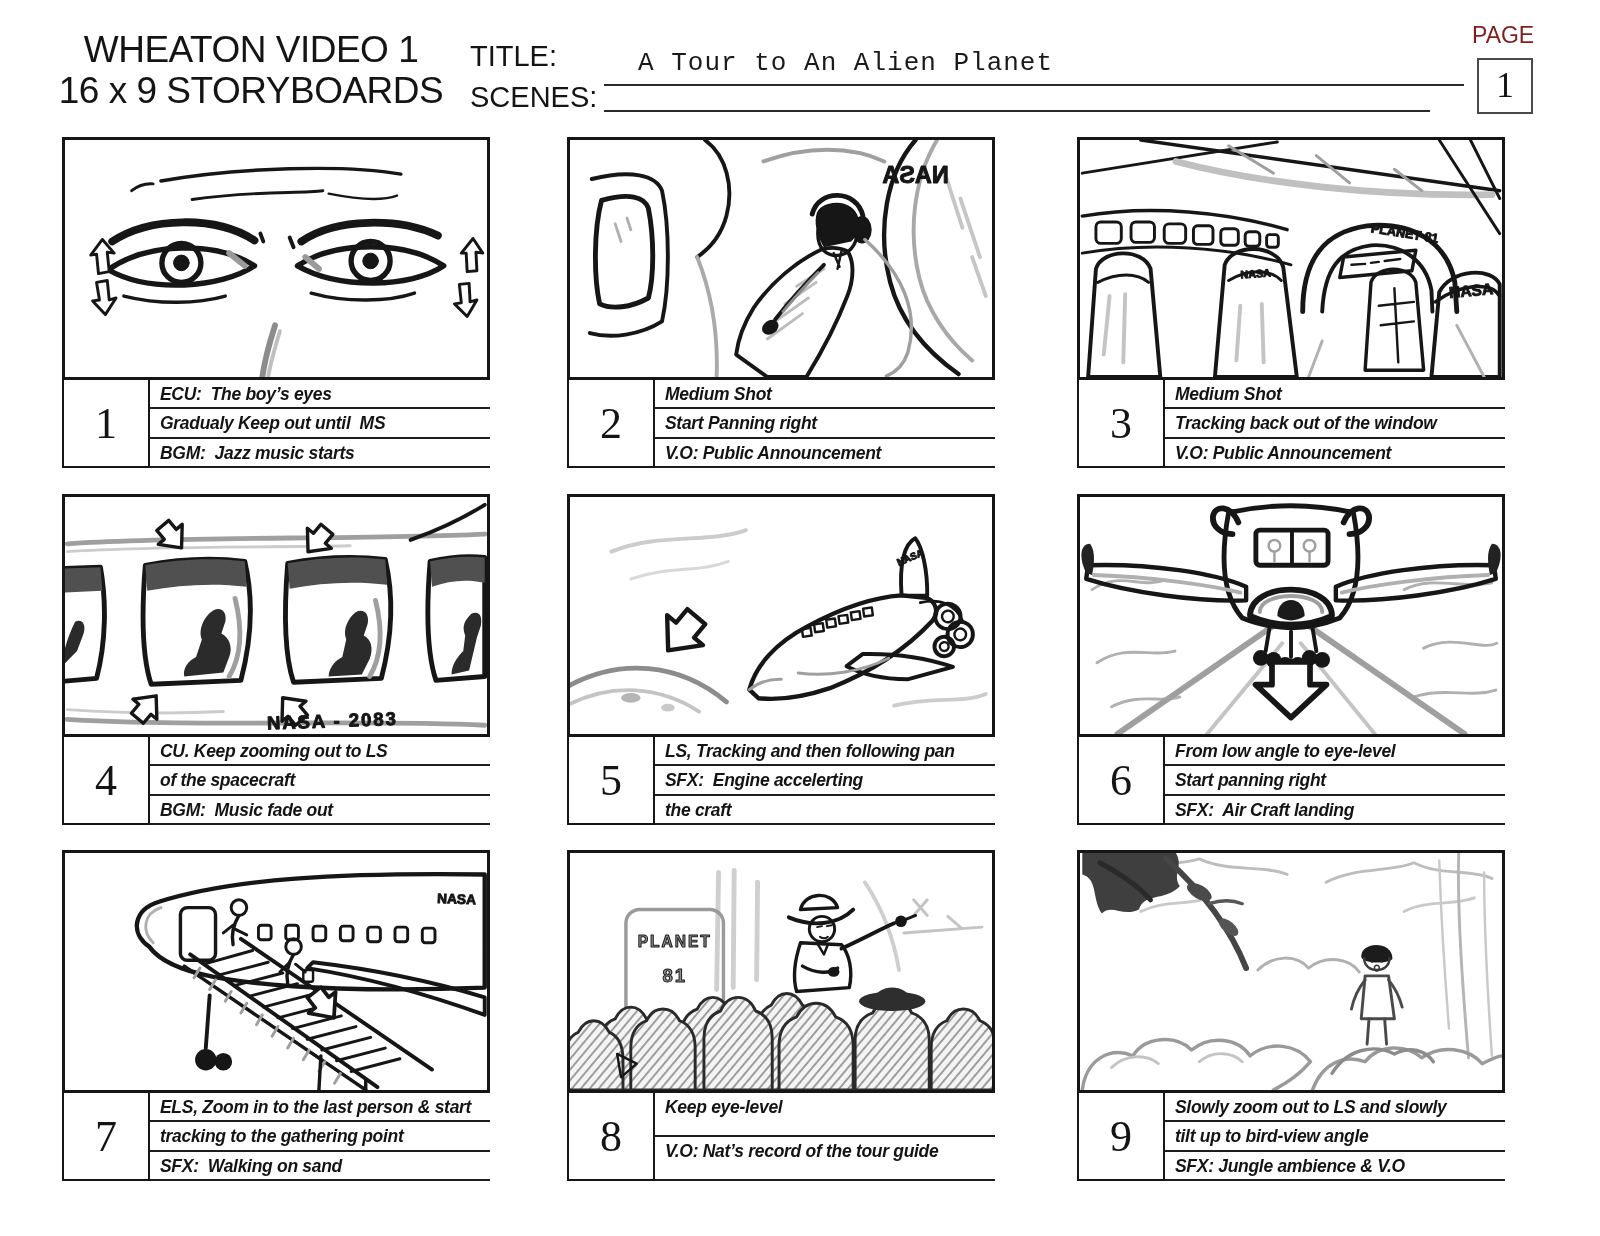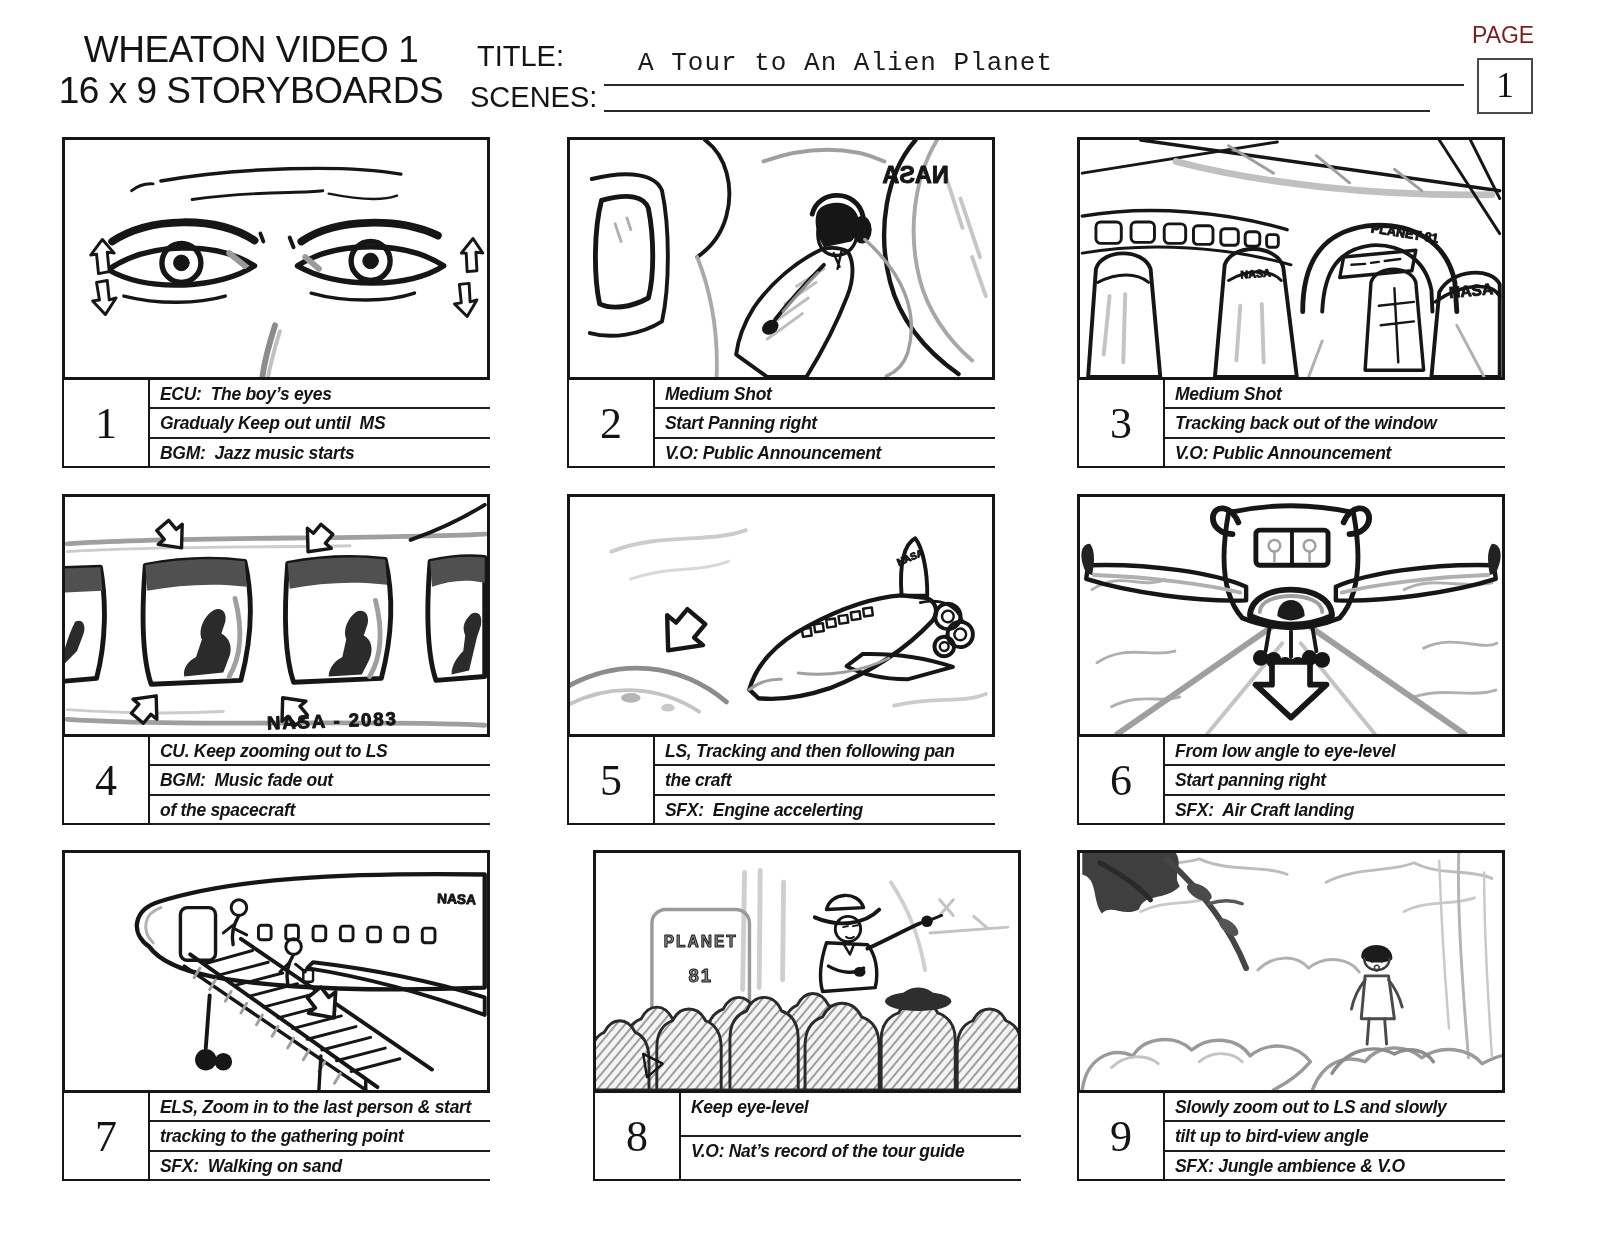--- a/index.html
+++ b/index.html
@@ -32,21 +32,21 @@
 </style>
 </head>
 <body>
 
 <div id="sheet">
 
   <div class="brand">
     <div>WHEATON VIDEO 1</div>
     <div>16 x 9 STORYBOARDS</div>
   </div>
-  <div class="fieldlabel" style="left:470px;top:40px;margin-left:7px;">TITLE:</div>
+  <div class="fieldlabel" style="left:470px;top:40px;">TITLE:</div>
   <div class="writeline titletext" style="top:36px;height:36px;">A Tour to An Alien Planet</div>
   <div class="fieldlabel" style="left:470px;top:81px;">SCENES:</div>
   <div class="writeline" style="top:78px;height:32px;"></div>
   <div class="pagelabel">PAGE</div>
   <div class="pagebox">
     <span>1</span>
   </div>
 
   <div class="panel" style="left:62px;top:137px;">
     <div class="sketch">
@@ -215,22 +215,22 @@
             <path d="M-8,-22 h16 v12 h8 l-16,18 -16,-18 h8 z" transform="translate(226,212) rotate(140)"></path>
           </g>
           <text x="272" y="236" text-anchor="middle" font-size="19" font-weight="bold" letter-spacing="2" fill="#161616" transform="rotate(-2 272 236)">NASA - 2083</text>
         </g>
       </svg>
     </div>
     <div class="caption">
       <div class="numbox">4</div>
       <div class="caprows">
         <div class="cap-row">CU. Keep zooming out to LS</div>
+        <div class="cap-row">of the spacecraft</div>
         <div class="cap-row">BGM:  Music fade out</div>
-        <div class="cap-row">of the spacecraft</div>
       </div>
     </div>
   </div>
 
   <div class="panel" style="left:567px;top:494px;">
     <div class="sketch">
       <svg viewBox="0 0 428 243">
         <g fill="none" stroke="#161616" stroke-linecap="round" stroke-linejoin="round">
           <path d="M40,56 C90,36 140,48 178,34" stroke="#cccccc" stroke-width="4"></path>
           <path d="M60,84 C100,70 130,78 160,66" stroke="#d8d8d8" stroke-width="3"></path>
@@ -263,22 +263,22 @@
             <path d="M296,162 C330,166 362,176 386,188 L338,194 C312,190 292,182 278,172 Z" stroke-width="4"></path>
             <path d="M228,172 C256,180 292,180 322,170" stroke="#9f9f9f" stroke-width="3"></path>
           </g>
         </g>
       </svg>
     </div>
     <div class="caption">
       <div class="numbox">5</div>
       <div class="caprows">
         <div class="cap-row">LS, Tracking and then following pan</div>
+        <div class="cap-row">SFX:  Engine accelerting</div>
         <div class="cap-row">the craft</div>
-        <div class="cap-row">SFX:  Engine accelerting</div>
       </div>
     </div>
   </div>
 
   <div class="panel" style="left:1077px;top:494px;">
     <div class="sketch">
       <svg viewBox="0 0 428 243">
         <g fill="none" stroke="#161616" stroke-linecap="round" stroke-linejoin="round">
           <path d="M10,95 C40,75 60,95 85,85 M15,170 C45,150 70,165 95,158 M30,215 C60,200 80,212 100,205" stroke="#b0b0b0" stroke-width="3"></path>
           <path d="M330,95 C360,80 390,95 420,88 M350,155 C380,140 410,158 425,150 M340,205 C370,195 400,206 424,198" stroke="#b0b0b0" stroke-width="3"></path>
@@ -368,21 +368,21 @@
     <div class="caption">
       <div class="numbox">7</div>
       <div class="caprows">
         <div class="cap-row">ELS, Zoom in to the last person &amp; start</div>
         <div class="cap-row">tracking to the gathering point</div>
         <div class="cap-row">SFX:  Walking on sand</div>
       </div>
     </div>
   </div>
 
-  <div class="panel" style="left:593px;top:850px;">
+  <div class="panel" style="left:567px;top:850px;">
     <div class="sketch">
       <svg viewBox="0 0 428 243">
         <defs>
           <pattern id="hatch8" width="7" height="7" patternTransform="rotate(40)" patternUnits="userSpaceOnUse">
             <rect width="7" height="7" fill="#f4f4f4"></rect>
             <line x1="1" y1="0" x2="1" y2="7" stroke="#8d8d8d" stroke-width="1.7"></line>
           </pattern>
         </defs>
         <g fill="none" stroke="#161616" stroke-linecap="round" stroke-linejoin="round">
           <path d="M150,20 L148,140 M166,18 L165,138 M190,30 L189,130" stroke="#cfcfcf" stroke-width="5"></path>

